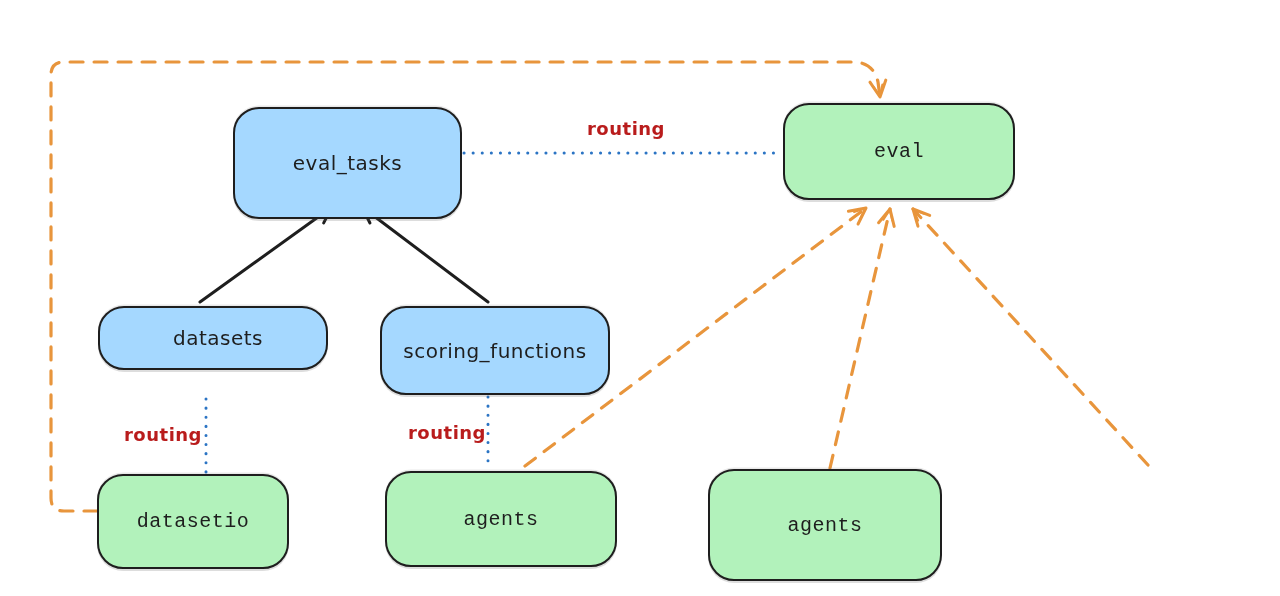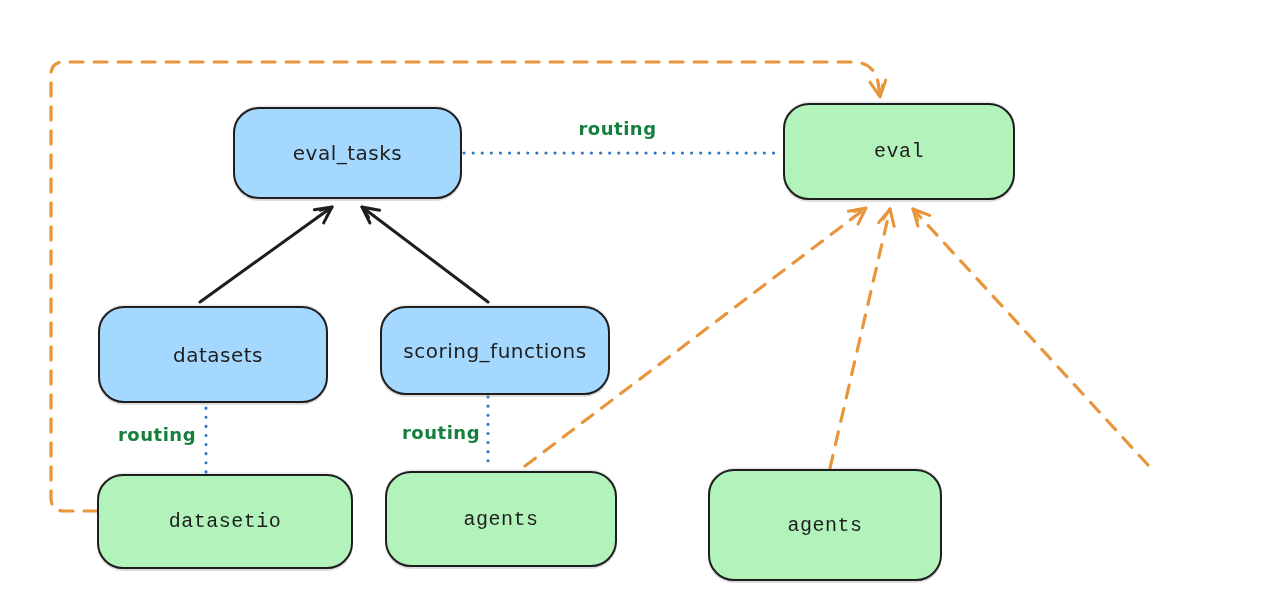--- a/index.html
+++ b/index.html
@@ -31,25 +31,25 @@
     justify-content: center;
     font-size: 20px;
     color: #1e1e1e;
     letter-spacing: 0.5px;
     box-shadow: 0 2px 0 rgba(100,100,100,0.22), 0 -1.5px 0 rgba(100,100,100,0.14);
   }
   .node-blue  { background: #a5d8ff; }
   .node-green { background: #b2f2bb; font-family: Liberation Mono, monospace; }
   .edge-label {
     position: absolute;
-    color: #15803d;
+    color: #b91c1c;
     font-size: 18px;
     font-weight: bold;
     letter-spacing: 0.5px;
-    text-align: center;
+    text-align: right;
     white-space: nowrap;
   }
 </style>
 </head>
 <body>
 
 <div class="canvas">
 
   <svg class="edges-layer" width="1280" height="596" viewBox="0 0 1280 596" xmlns="http://www.w3.org/2000/svg">
     <defs>
@@ -70,29 +70,29 @@
     <path d="M206 399 L206 472" fill="none" stroke="#2b74c4" stroke-width="3" stroke-linecap="round" stroke-dasharray="0.1 9"></path>
     <path d="M488 397 L488 468" fill="none" stroke="#2b74c4" stroke-width="3" stroke-linecap="round" stroke-dasharray="0.1 9"></path>
 
     <path d="M97 511 L64 511 Q51 511 51 498 L51 75 Q51 62 64 62 L856 62 Q874 64 878 82 L880 97" fill="none" stroke="#e8953c" stroke-width="3.2" stroke-linecap="round" stroke-dasharray="13 11" marker-end="url(#ah-orange)"></path>
 
     <path d="M525 466 L866 208" fill="none" stroke="#e8953c" stroke-width="3.2" stroke-linecap="round" stroke-dasharray="13 11" marker-end="url(#ah-orange)"></path>
     <path d="M830 468 L890 209" fill="none" stroke="#e8953c" stroke-width="3.2" stroke-linecap="round" stroke-dasharray="13 11" marker-end="url(#ah-orange)"></path>
     <path d="M1148 465 L913 209" fill="none" stroke="#e8953c" stroke-width="3.2" stroke-linecap="round" stroke-dasharray="13 11" marker-end="url(#ah-orange)"></path>
   </svg>
 
-  <div class="node node-blue" style="left:233px; top:107px; width:229px; height:92px;">eval_tasks</div>
+  <div class="node node-blue" style="left:233px; top:107px; width:229px; height:112px;">eval_tasks</div>
 
   <div class="node node-green" style="left:783px; top:103px; width:232px; height:97px;">eval</div>
 
-  <div class="node node-blue" style="left:98px; top:306px; width:230px; height:97px;padding-left:10px;">datasets</div>
+  <div class="node node-blue" style="left:98px; top:306px; width:230px; height:64px;padding-left:10px;">datasets</div>
 
   <div class="node node-blue" style="left:380px; top:306px; width:230px; height:89px;">scoring_functions</div>
 
-  <div class="node node-green" style="left:97px; top:474px; width:256px; height:95px;">datasetio</div>
+  <div class="node node-green" style="left:97px; top:474px; width:192px; height:95px;">datasetio</div>
 
   <div class="node node-green" style="left:385px; top:471px; width:232px; height:96px;">agents</div>
 
   <div class="node node-green" style="left:708px; top:469px; width:234px; height:112px;">agents</div>
 
 
   <div class="edge-label" style="left:570px; top:118px; width:95px;">routing</div>
 
   <div class="edge-label" style="left:112px; top:424px; width:90px;">routing</div>
 

